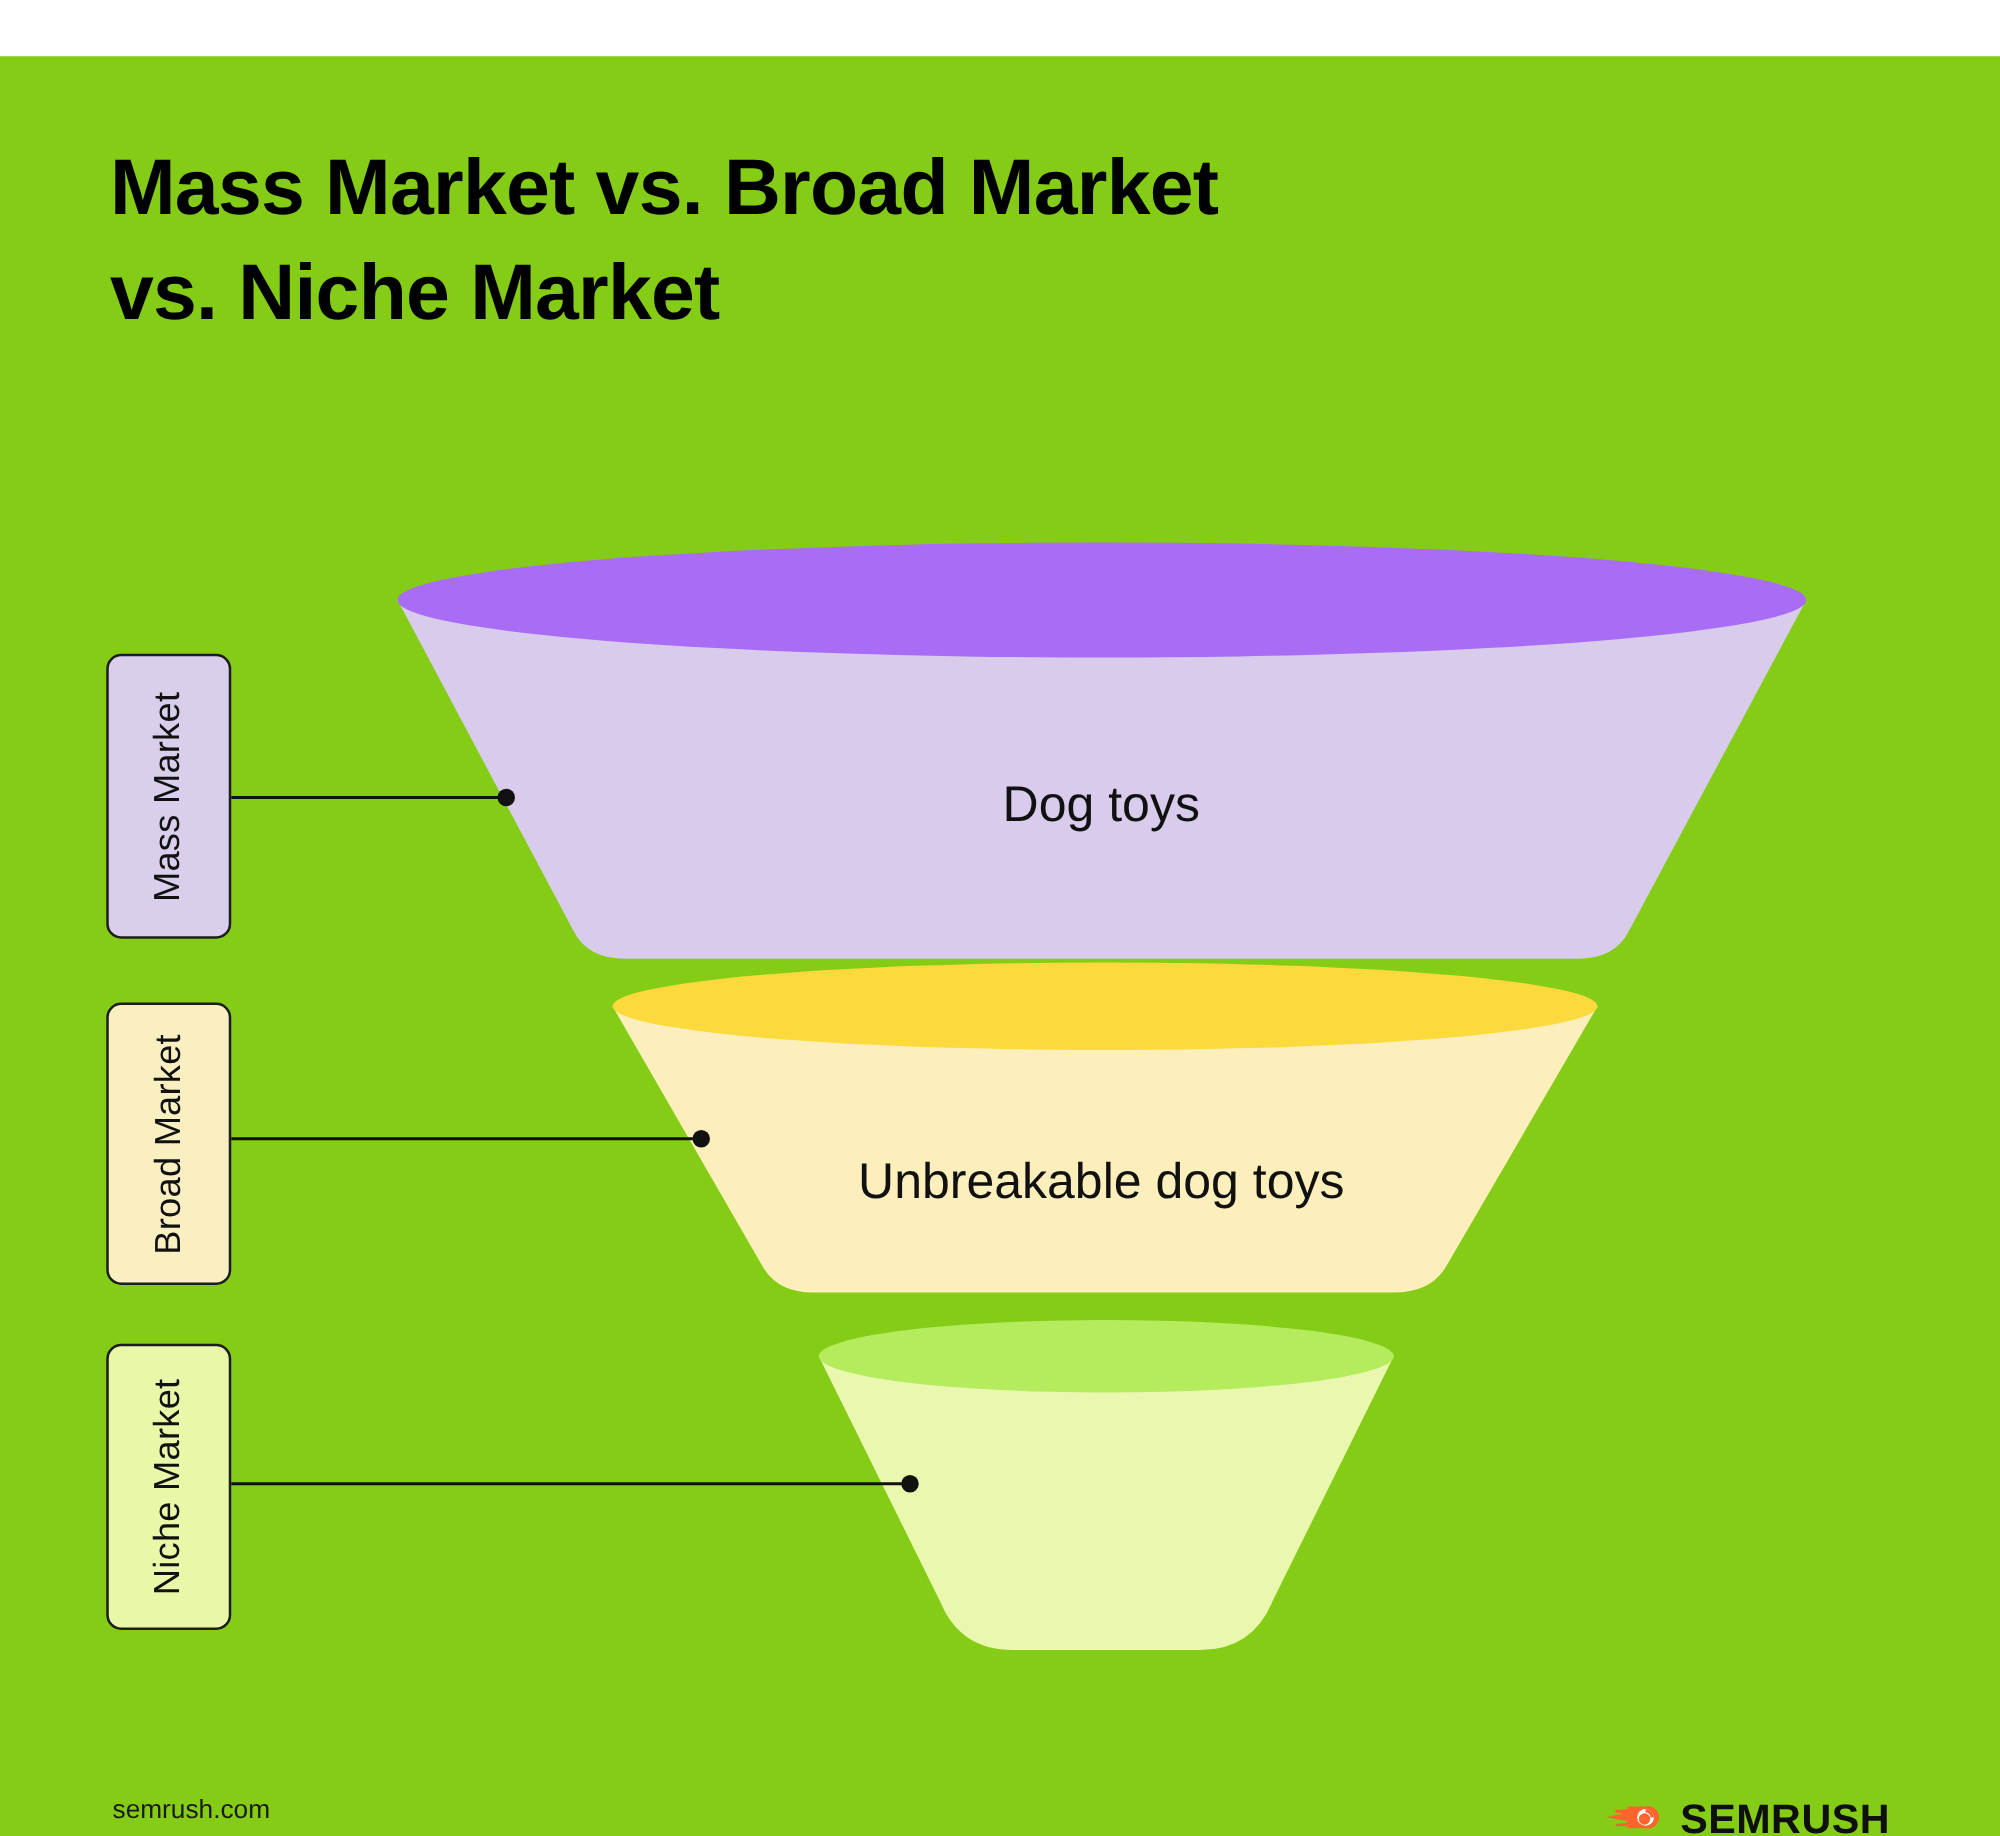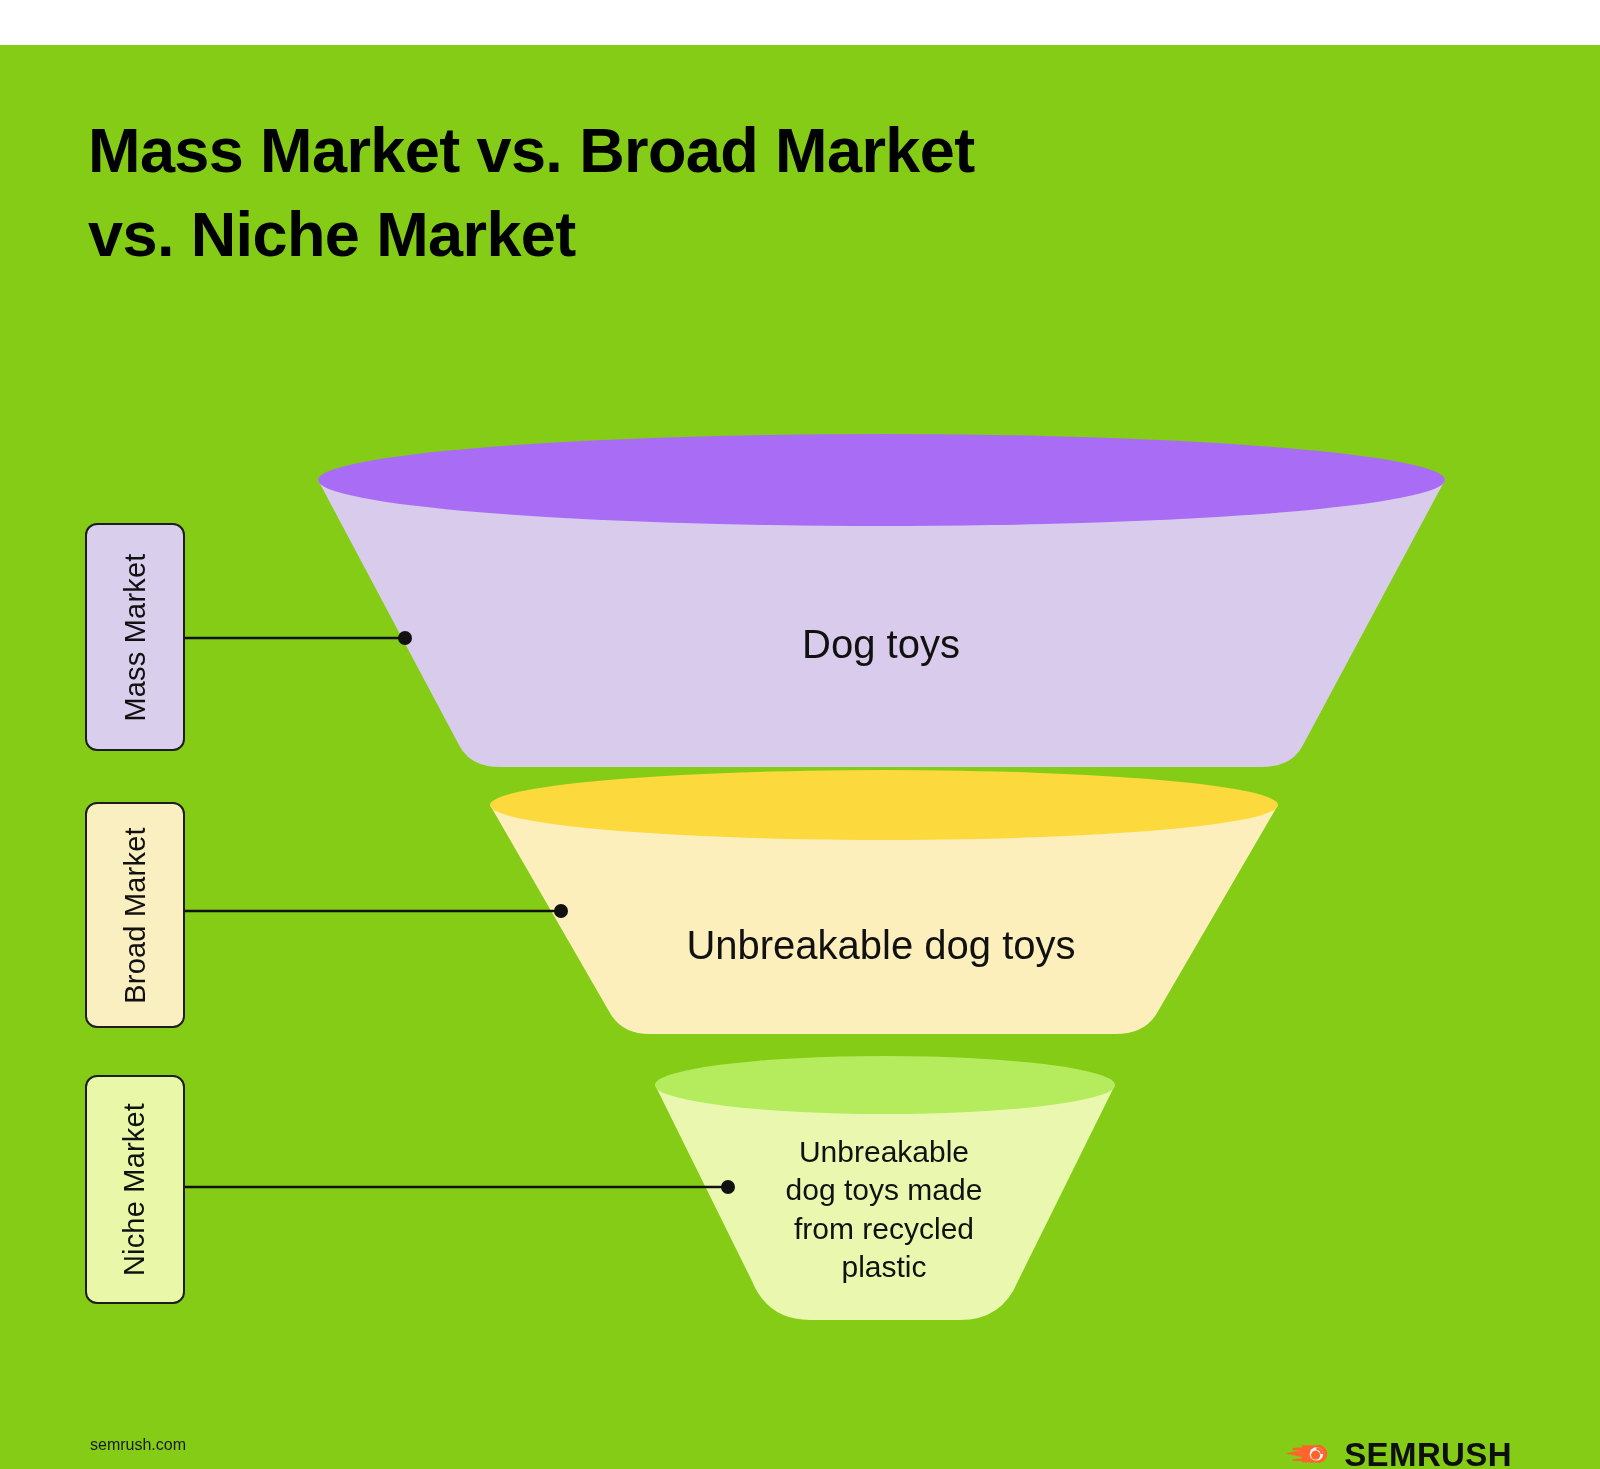--- a/index.html
+++ b/index.html
@@ -97,21 +97,21 @@
   }
   #cat-box-0 { top: 478px;  height: 228px; background: #D9CEEC; }
   #cat-box-1 { top: 757px;  height: 226px; background: #FAEFC0; }
   #cat-box-2 { top: 1030px; height: 229px; background: #E8F7A8; }
 
   
   .footer-url {
     position: absolute;
     left: 90px;
     top: 1391px;
-    font-size: 16px;
+    font-size: 21px;
     color: #1a1a1a;
   }
   .logo {
     position: absolute;
     right: 88px;
     top: 1384px;
     height: 42px;
     display: flex;
     align-items: flex-end;
     gap: 11px;
@@ -173,24 +173,20 @@
 
     <line x1="185" y1="866" x2="560" y2="866" stroke="#111111" stroke-width="2.4"></line>
     <circle cx="561" cy="866" r="7" fill="#111111"></circle>
 
     <line x1="185" y1="1142" x2="727" y2="1142" stroke="#111111" stroke-width="2.4"></line>
     <circle cx="728" cy="1142" r="7" fill="#111111"></circle>
   </svg>
 
   <div class="stage-label" id="stage-label-1">Unbreakable dog toys</div>
   <div class="stage-label" id="stage-label-0">Dog toys</div>
-  <div class="stage-label" id="stage-label-2">Unbreakable
-dog toys made
-from recycled
-plastic</div>
 
   <div class="cat-box" id="cat-box-0">
     <span class="cat-text">Mass Market</span>
   </div>
   <div class="cat-box" id="cat-box-1">
     <span class="cat-text">Broad Market</span>
   </div>
   <div class="cat-box" id="cat-box-2">
     <span class="cat-text">Niche Market</span>
   </div>

